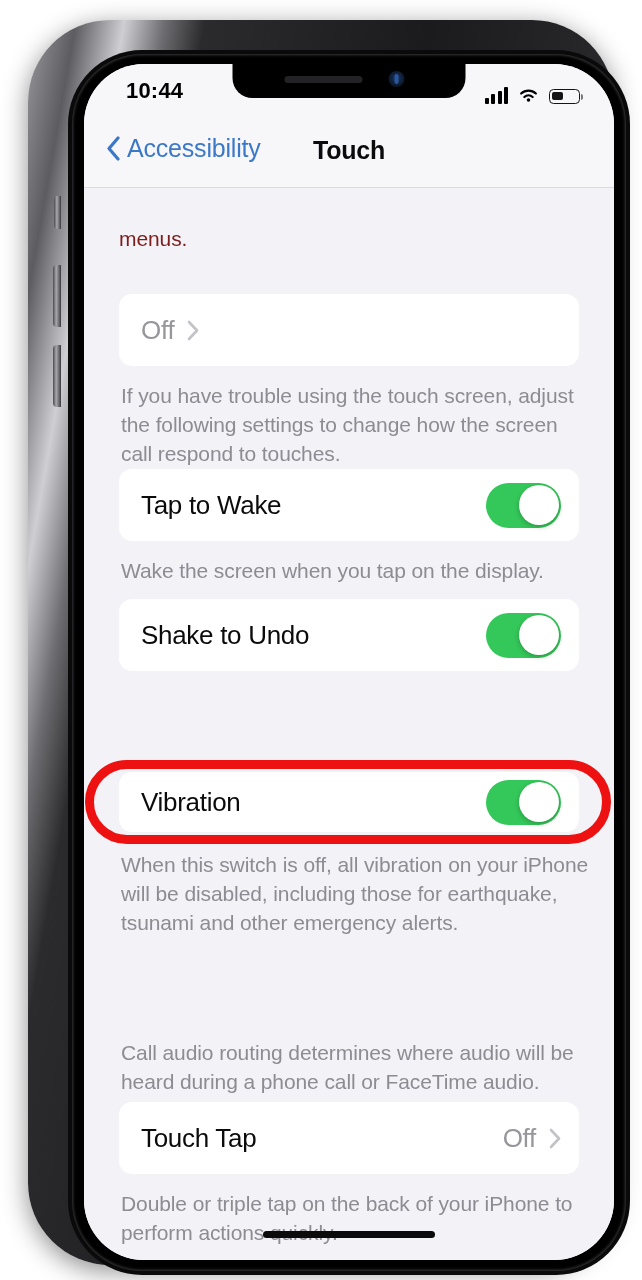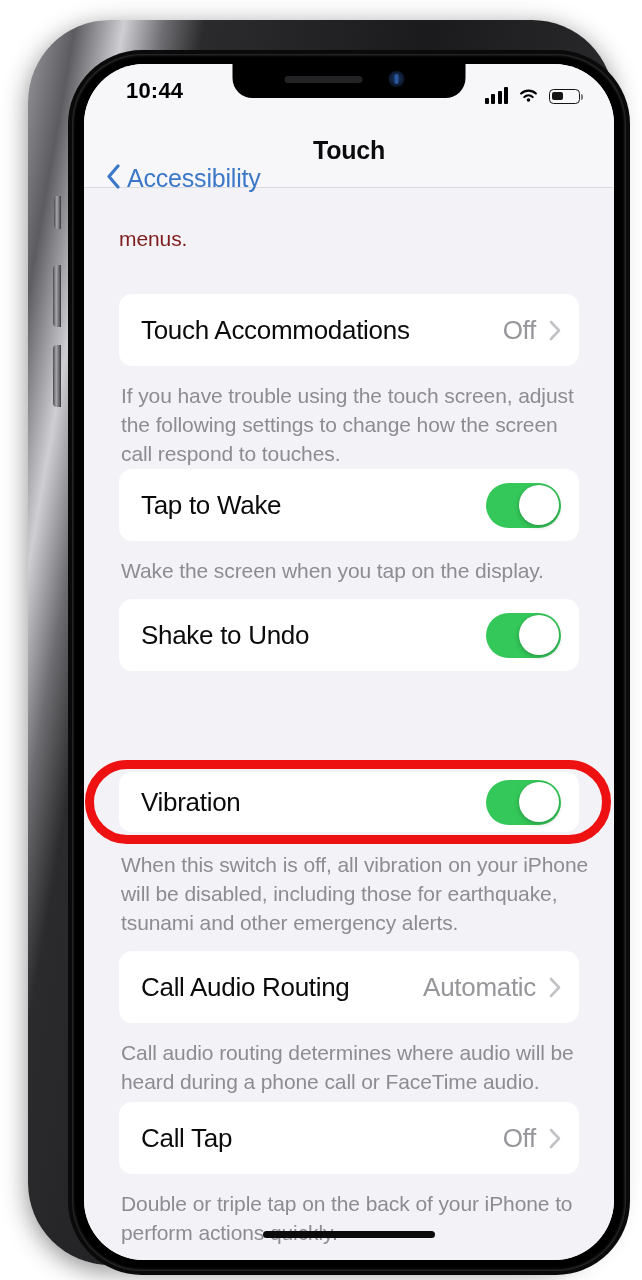--- a/index.html
+++ b/index.html
@@ -113,23 +113,22 @@
   
   #nav-bar {
     position:absolute; left:0; top:56px;
     width:100%; height:68px;
     background:#f7f7fa;
     border-bottom:1px solid #dcdce0;
     z-index:25;
   }
   #back-button {
     position:absolute; left:22px; top:14px;
-    display:flex; align-items:flex-start; gap:7px;
+    display:flex; align-items:center; gap:7px;
     cursor:pointer;
-    margin-top:30px;
   }
   #back-chevron { width:14px; height:25px; }
   #back-label {
     font-size:25px; color:#3c78c8; letter-spacing:-.2px;
   }
   #nav-title {
     position:absolute; left:0; right:0; top:16px;
     text-align:center;
     font-size:25px; font-weight:bold; color:#0b0b0c;
     letter-spacing:-.2px;
@@ -269,21 +268,20 @@
       </div>
       <div id="nav-title">Touch</div>
     </div>
 
     <div id="content">
 
       <div class="orphan-text" style="top:38px">menus.</div>
 
       <div class="card" style="top:105px; height:72px">
         <div class="row">
-          <span class="row-label">Touch Accommodations</span>
           <span class="row-value">Off</span>
           <svg class="chevron-right" viewBox="0 0 12 21">
             <path d="M2 2 L10 10.5 L2 19" stroke="#c2c2c7" stroke-width="2.6" fill="none" stroke-linecap="round" stroke-linejoin="round"></path>
           </svg>
         </div>
       </div>
       <div class="footnote" style="top:192px">If you have trouble using the touch screen, adjust the following settings to change how the screen call respond to touches.</div>
 
       <div class="card" style="top:280px; height:72px">
         <div class="row">
@@ -309,34 +307,25 @@
           <span class="row-label">Vibration</span>
           <div class="toggle">
             <div class="knob"></div>
           </div>
         </div>
       </div>
       <div id="annotation-oval"></div>
 
       <div class="footnote" style="top:661px">When this switch is off, all vibration on your iPhone will be disabled, including those for earthquake, tsunami and other emergency alerts.</div>
 
-      <div class="card" style="top:762px; height:72px">
-        <div class="row">
-          <span class="row-label">Call Audio Routing</span>
-          <span class="row-value">Automatic</span>
-          <svg class="chevron-right" viewBox="0 0 12 21">
-            <path d="M2 2 L10 10.5 L2 19" stroke="#c2c2c7" stroke-width="2.6" fill="none" stroke-linecap="round" stroke-linejoin="round"></path>
-          </svg>
-        </div>
-      </div>
       <div class="footnote" style="top:849px">Call audio routing determines where audio will be heard during a phone call or FaceTime audio.</div>
 
       <div class="card" style="top:913px; height:72px">
         <div class="row">
-          <span class="row-label">Call Tap</span>
+          <span class="row-label">Touch Tap</span>
           <span class="row-value">Off</span>
           <svg class="chevron-right" viewBox="0 0 12 21">
             <path d="M2 2 L10 10.5 L2 19" stroke="#c2c2c7" stroke-width="2.6" fill="none" stroke-linecap="round" stroke-linejoin="round"></path>
           </svg>
         </div>
       </div>
       <div class="footnote" style="top:1000px">Double or triple tap on the back of your iPhone to perform actions quickly.</div>
 
     </div>
 

